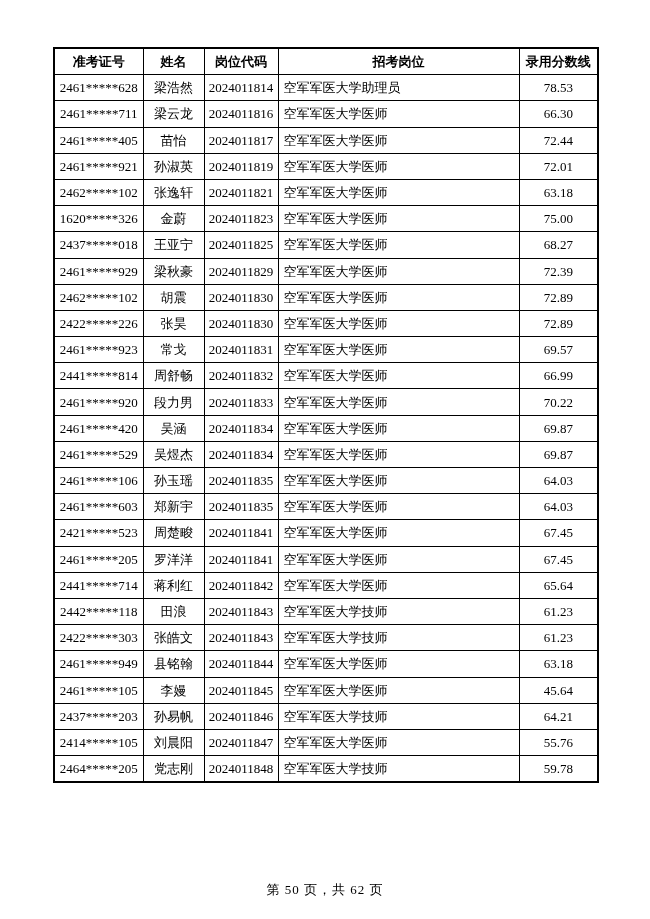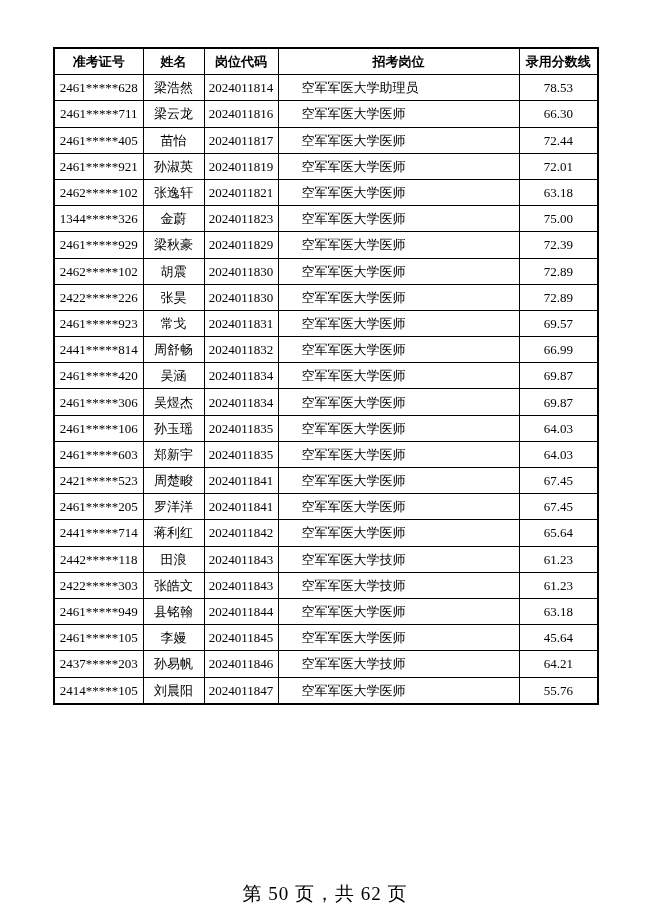--- a/index.html
+++ b/index.html
@@ -43,29 +43,29 @@
     white-space: nowrap;
     text-align: center;
     vertical-align: middle;
     font-weight: normal;
   }
   table.score-table thead th {
     font-weight: bold;
   }
   table.score-table td.col3 {
     text-align: left;
-    padding-left: 23px;
+    padding-left: 5px;
   }
   .footer {
     position: absolute;
     left: 0;
     top: 881px;
     width: 650px;
     text-align: center;
-    font-size: 19px;
+    font-size: 13px;
     letter-spacing: 1px;
   }
 </style>
 </head>
 <body>
 
 <div class="page">
   <table class="score-table">
     <colgroup>
       <col style="width:89px">
@@ -113,25 +113,32 @@
           <td class="col4">72.01</td>
         </tr>
         <tr>
           <td class="col0">2462*****102</td>
           <td class="col1">张逸轩</td>
           <td class="col2">2024011821</td>
           <td class="col3">空军军医大学医师</td>
           <td class="col4">63.18</td>
         </tr>
         <tr>
-          <td class="col0">1344*****326</td>
+          <td class="col0">1620*****326</td>
           <td class="col1">金蔚</td>
           <td class="col2">2024011823</td>
           <td class="col3">空军军医大学医师</td>
           <td class="col4">75.00</td>
+        </tr>
+        <tr>
+          <td class="col0">2437*****018</td>
+          <td class="col1">王亚宁</td>
+          <td class="col2">2024011825</td>
+          <td class="col3">空军军医大学医师</td>
+          <td class="col4">68.27</td>
         </tr>
         <tr>
           <td class="col0">2461*****929</td>
           <td class="col1">梁秋豪</td>
           <td class="col2">2024011829</td>
           <td class="col3">空军军医大学医师</td>
           <td class="col4">72.39</td>
         </tr>
         <tr>
           <td class="col0">2462*****102</td>
@@ -155,28 +162,35 @@
           <td class="col4">69.57</td>
         </tr>
         <tr>
           <td class="col0">2441*****814</td>
           <td class="col1">周舒畅</td>
           <td class="col2">2024011832</td>
           <td class="col3">空军军医大学医师</td>
           <td class="col4">66.99</td>
         </tr>
         <tr>
+          <td class="col0">2461*****920</td>
+          <td class="col1">段力男</td>
+          <td class="col2">2024011833</td>
+          <td class="col3">空军军医大学医师</td>
+          <td class="col4">70.22</td>
+        </tr>
+        <tr>
           <td class="col0">2461*****420</td>
           <td class="col1">吴涵</td>
           <td class="col2">2024011834</td>
           <td class="col3">空军军医大学医师</td>
           <td class="col4">69.87</td>
         </tr>
         <tr>
-          <td class="col0">2461*****306</td>
+          <td class="col0">2461*****529</td>
           <td class="col1">吴煜杰</td>
           <td class="col2">2024011834</td>
           <td class="col3">空军军医大学医师</td>
           <td class="col4">69.87</td>
         </tr>
         <tr>
           <td class="col0">2461*****106</td>
           <td class="col1">孙玉瑶</td>
           <td class="col2">2024011835</td>
           <td class="col3">空军军医大学医师</td>
@@ -244,17 +258,24 @@
           <td class="col2">2024011846</td>
           <td class="col3">空军军医大学技师</td>
           <td class="col4">64.21</td>
         </tr>
         <tr>
           <td class="col0">2414*****105</td>
           <td class="col1">刘晨阳</td>
           <td class="col2">2024011847</td>
           <td class="col3">空军军医大学医师</td>
           <td class="col4">55.76</td>
+        </tr>
+        <tr>
+          <td class="col0">2464*****205</td>
+          <td class="col1">党志刚</td>
+          <td class="col2">2024011848</td>
+          <td class="col3">空军军医大学技师</td>
+          <td class="col4">59.78</td>
         </tr>
       </tbody>
   </table>
   <div class="footer">第 50 页，共 62 页</div>
 </div>
 
 </body></html>

